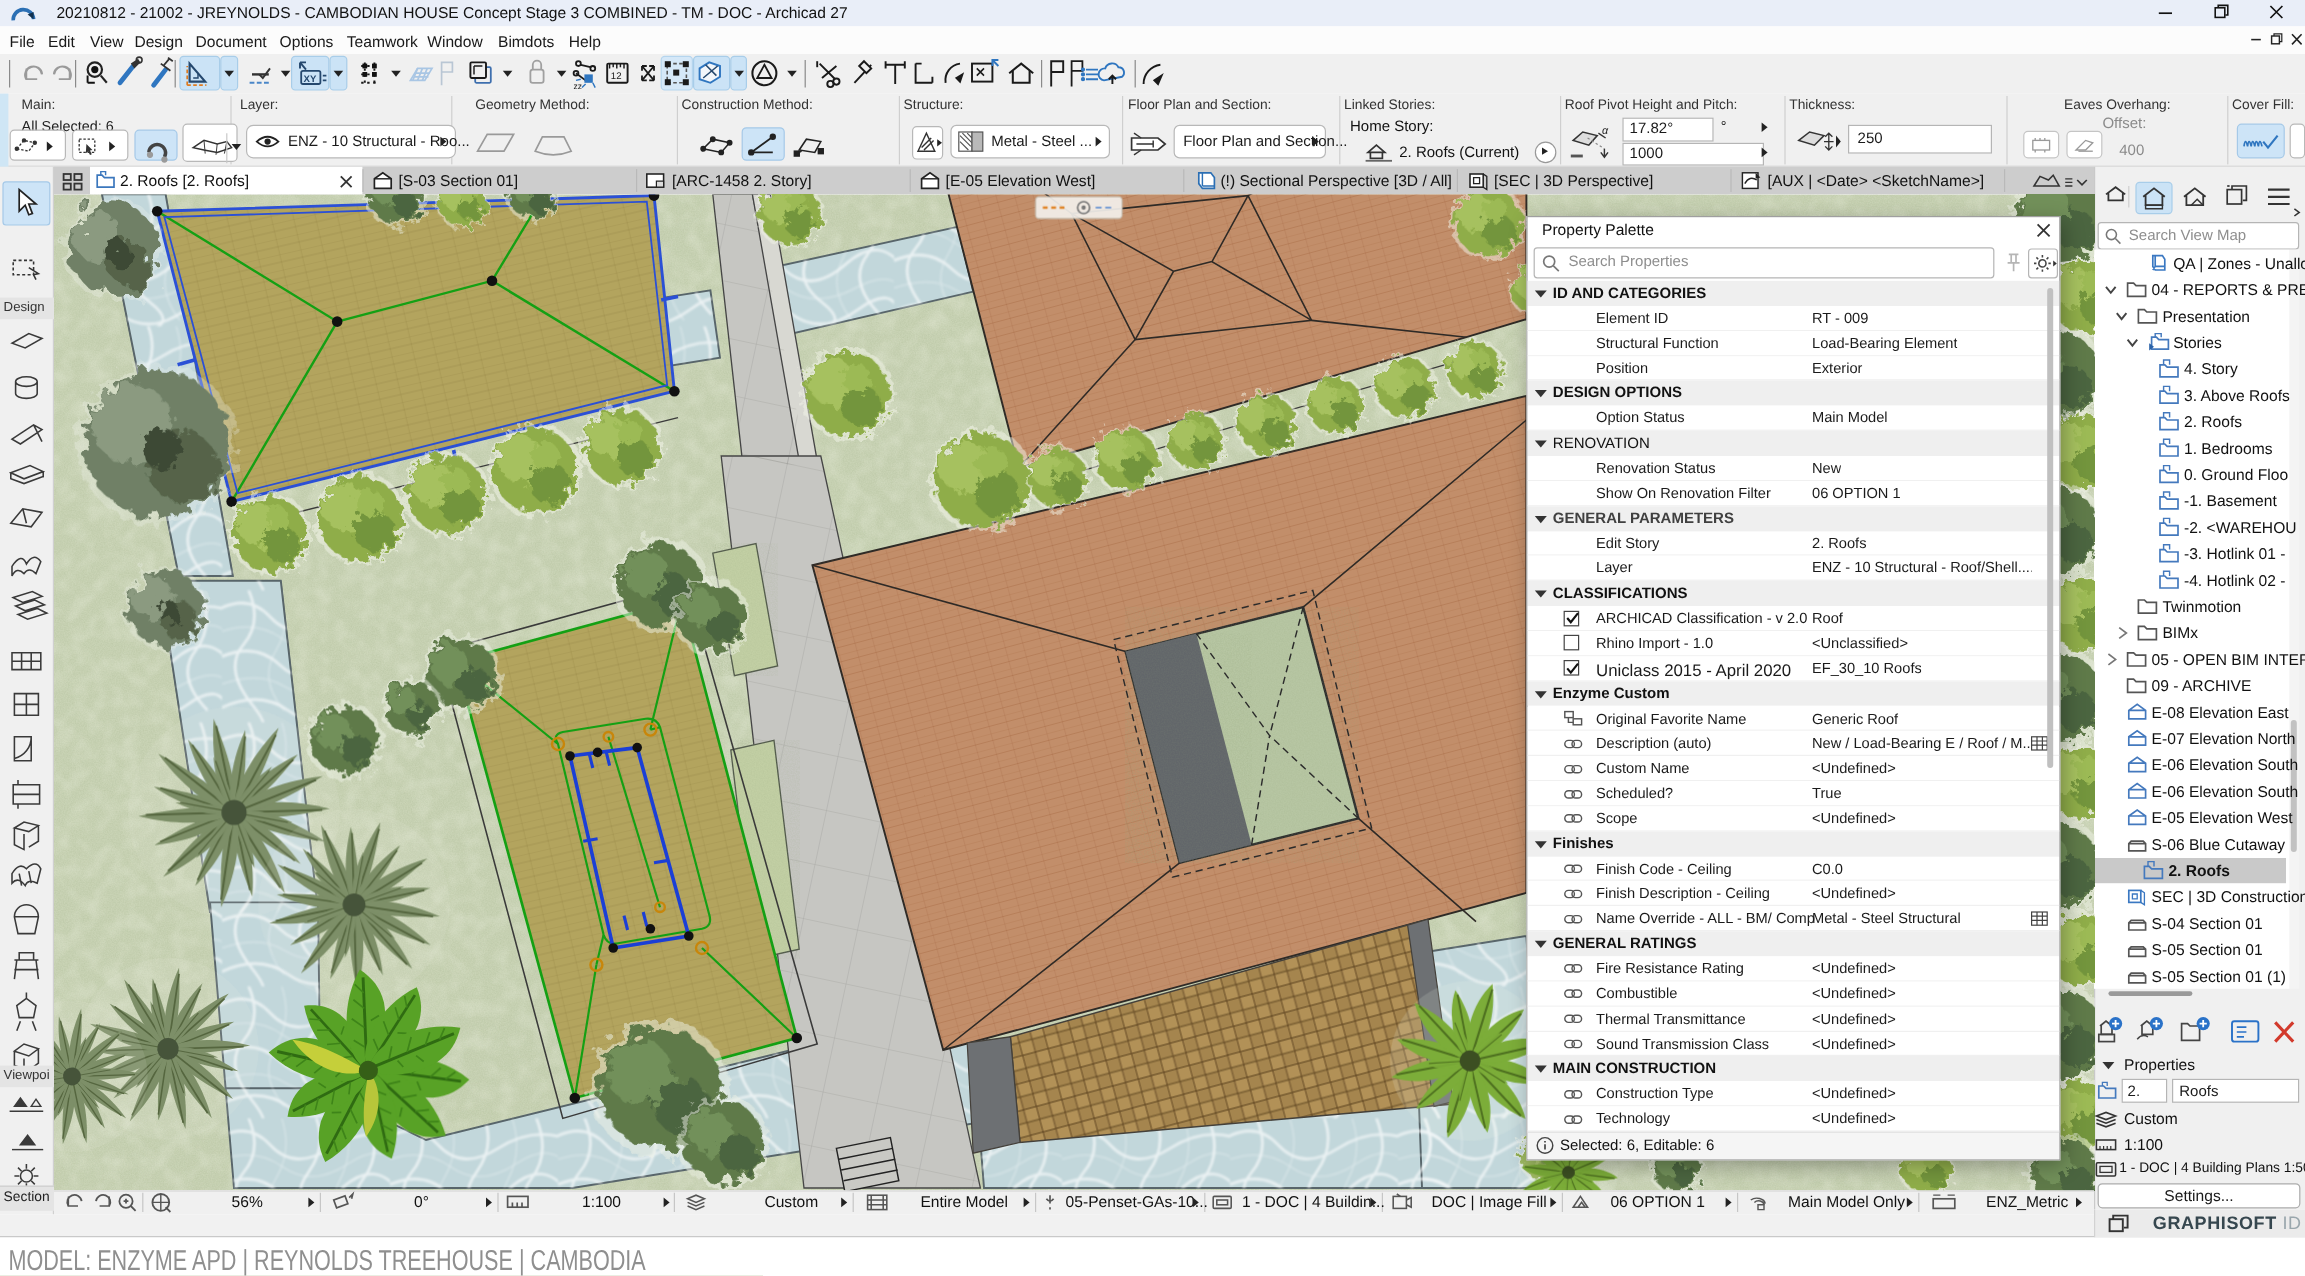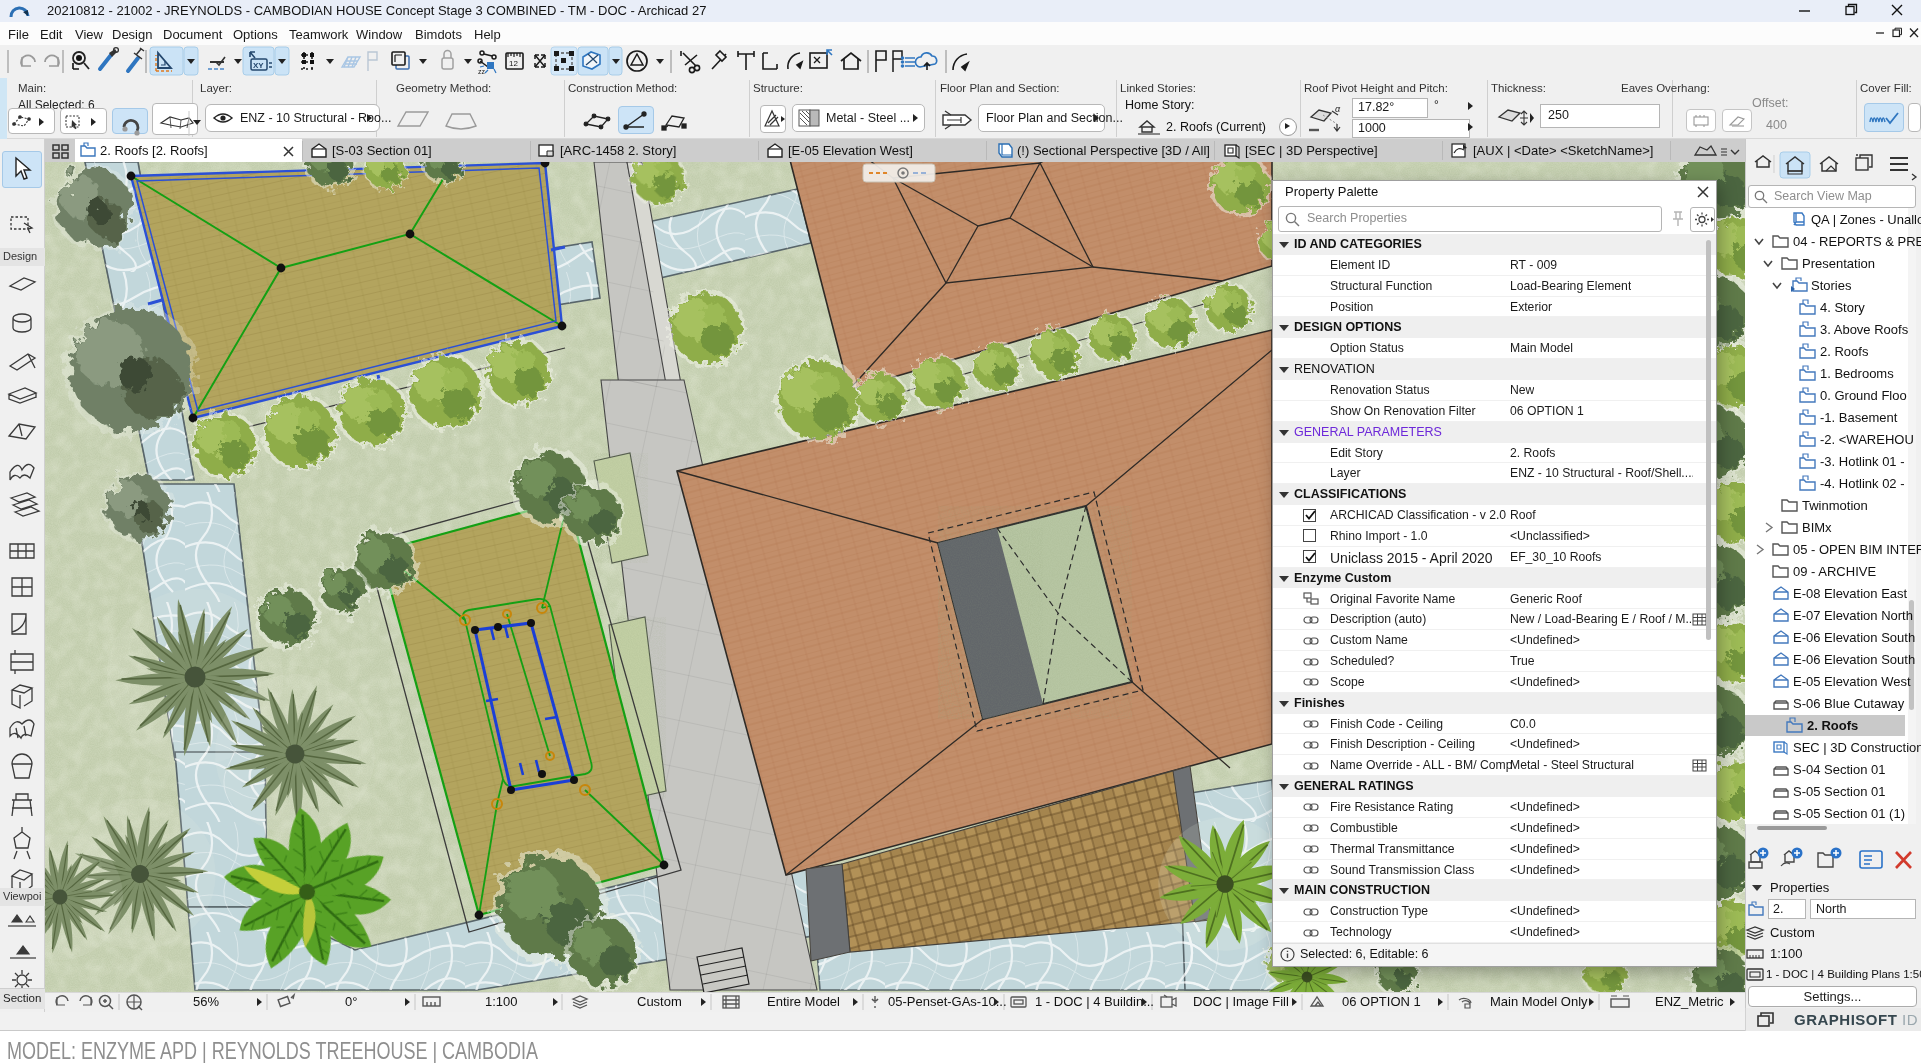--- a/index.html
+++ b/index.html
@@ -248,21 +248,21 @@
 <div class="sep" style="top:80px;height:57px;left:1856px"></div>
 <div class="lbl" style="left:18px;top:82px">Main:</div>
 <div class="lbl" style="left:396px;top:82px">Geometry Method:</div>
 <div class="lbl" style="left:200px;top:82px">Layer:</div>
 <div class="lbl" style="left:568px;top:82px">Construction Method:</div>
 <div class="lbl" style="left:753px;top:82px">Structure:</div>
 <div class="lbl" style="left:940px;top:82px">Floor Plan and Section:</div>
 <div class="lbl" style="left:1120px;top:82px">Linked Stories:</div>
 <div class="lbl" style="left:1304px;top:82px">Roof Pivot Height and Pitch:</div>
 <div class="lbl" style="left:1491px;top:82px">Thickness:</div>
-<div class="lbl" style="left:1621px;top:82px">Eaves Overhang:</div>
+<div class="lbl" style="left:1720px;top:82px">Eaves Overhang:</div>
 <div class="lbl" style="left:1860px;top:82px">Cover Fill:</div>
 <div class="ab" style="left:18px;top:98px;font-size:12px;color:#222">All Selected: 6</div>
 <div class="btn" style="left:8px;top:108px;width:47px;height:26px"></div>
 <div class="btn" style="left:60px;top:108px;width:47px;height:26px"></div>
 <div class="tog" style="left:112px;top:108px;width:36px;height:26px"></div>
 <div class="btn" style="left:152px;top:103px;width:46px;height:32px"></div>
 <svg style="left:8px;top:108px" width="200" height="28" viewBox="0 0 200 28">
  <g stroke="#333" stroke-width="1.1" fill="none">
   <path d="M6 16 l6 -7 9 2 -5 7 z" stroke-dasharray="2 1.5"></path>
       <circle cx="6" cy="16" r="1.3" fill="#333"></circle>
@@ -913,21 +913,21 @@
 <div class="ab" style="left:1273px;top:380.0px;width:443px;height:20.85px;background:#fff;border-bottom:1px solid #f0f0f0"></div>
 <div class="ab" style="left:1330px;top:383.0px;font-size:12.2px;color:#1b1b1b;white-space:nowrap;overflow:hidden;max-width:183px">Renovation Status</div>
 <div class="ab" style="left:1510px;top:383.0px;font-size:12.2px;color:#1b1b1b;white-space:nowrap;overflow:hidden;max-width:183px">New</div>
 <div class="ab" style="left:1273px;top:400.8px;width:443px;height:20.85px;background:#fff;border-bottom:1px solid #f0f0f0"></div>
 <div class="ab" style="left:1330px;top:403.8px;font-size:12.2px;color:#1b1b1b;white-space:nowrap;overflow:hidden;max-width:183px">Show On Renovation Filter</div>
 <div class="ab" style="left:1510px;top:403.8px;font-size:12.2px;color:#1b1b1b;white-space:nowrap;overflow:hidden;max-width:183px">06 OPTION 1</div>
 <div class="ab" style="left:1273px;top:421.7px;width:443px;height:20.85px;background:#efefef"></div>
 <svg style="left:1279px;top:428.7px" width="10" height="8" viewBox="0 0 10 8">
     <path d="M0 1 h10 l-5 6 z" fill="#333"></path>
   </svg>
-<div class="ab" style="left:1294px;top:424.7px;font-size:12.5px;font-weight:normal;color:#6d28d9">GENERAL PARAMETERS</div>
+<div class="ab" style="left:1294px;top:424.7px;font-size:12.5px;font-weight:bold;color:#404040">GENERAL PARAMETERS</div>
 <div class="ab" style="left:1273px;top:442.5px;width:443px;height:20.85px;background:#fff;border-bottom:1px solid #f0f0f0"></div>
 <div class="ab" style="left:1330px;top:445.5px;font-size:12.2px;color:#1b1b1b;white-space:nowrap;overflow:hidden;max-width:183px">Edit Story</div>
 <div class="ab" style="left:1510px;top:445.5px;font-size:12.2px;color:#1b1b1b;white-space:nowrap;overflow:hidden;max-width:183px">2. Roofs</div>
 <div class="ab" style="left:1273px;top:463.4px;width:443px;height:20.85px;background:#fff;border-bottom:1px solid #f0f0f0"></div>
 <div class="ab" style="left:1330px;top:466.4px;font-size:12.2px;color:#1b1b1b;white-space:nowrap;overflow:hidden;max-width:183px">Layer</div>
 <div class="ab" style="left:1510px;top:466.4px;font-size:12.2px;color:#1b1b1b;white-space:nowrap;overflow:hidden;max-width:183px">ENZ - 10 Structural - Roof/Shell....</div>
 <div class="ab" style="left:1273px;top:484.2px;width:443px;height:20.85px;background:#efefef"></div>
 <svg style="left:1279px;top:491.2px" width="10" height="8" viewBox="0 0 10 8">
     <path d="M0 1 h10 l-5 6 z" fill="#333"></path>
   </svg>
@@ -1316,21 +1316,21 @@
     <path d="M0 1 h10 l-5 6 z" fill="#333"></path>
   </svg>
 <div class="ab" style="left:1770px;top:880px;font-size:13px;color:#111">Properties</div>
 <svg style="left:1748px;top:901px" width="16" height="15" viewBox="0 0 16 15">
     <path d="M1 14 V4 h4 l2 2 h8 v8 z" fill="none" stroke="#4479bd" stroke-width="1.4"></path>
     <path d="M4 4 V1 h4 v3" fill="none" stroke="#4479bd" stroke-width="1.1"></path>
   </svg>
 <div class="ab" style="left:1768px;top:899px;width:38px;height:20px;background:#fff;border:1px solid #b5b5b5"></div>
 <div class="ab" style="left:1773px;top:902px;font-size:12.5px">2.</div>
 <div class="ab" style="left:1810px;top:899px;width:106px;height:20px;background:#fff;border:1px solid #b5b5b5"></div>
-<div class="ab" style="left:1816px;top:902px;font-size:12.5px">North</div>
+<div class="ab" style="left:1816px;top:902px;font-size:12.5px">Roofs</div>
 <svg style="left:1746px;top:925px" width="18" height="16" viewBox="0 0 18 16">
     <g fill="none" stroke="#333" stroke-width="1.3">
       <path d="M1 5 l8 -3 8 3 -8 3 z"></path>
       <path d="M1 8 l8 3 8 -3"></path>
       <path d="M1 11 l8 3 8 -3"></path>
     </g>
   </svg>
 <div class="ab" style="left:1770px;top:925px;font-size:13px;color:#111">Custom</div>
 <svg style="left:1746px;top:948px" width="18" height="12" viewBox="0 0 18 12">
     <rect x="1" y="2" width="16" height="8" fill="none" stroke="#333" stroke-width="1.3"></rect>

